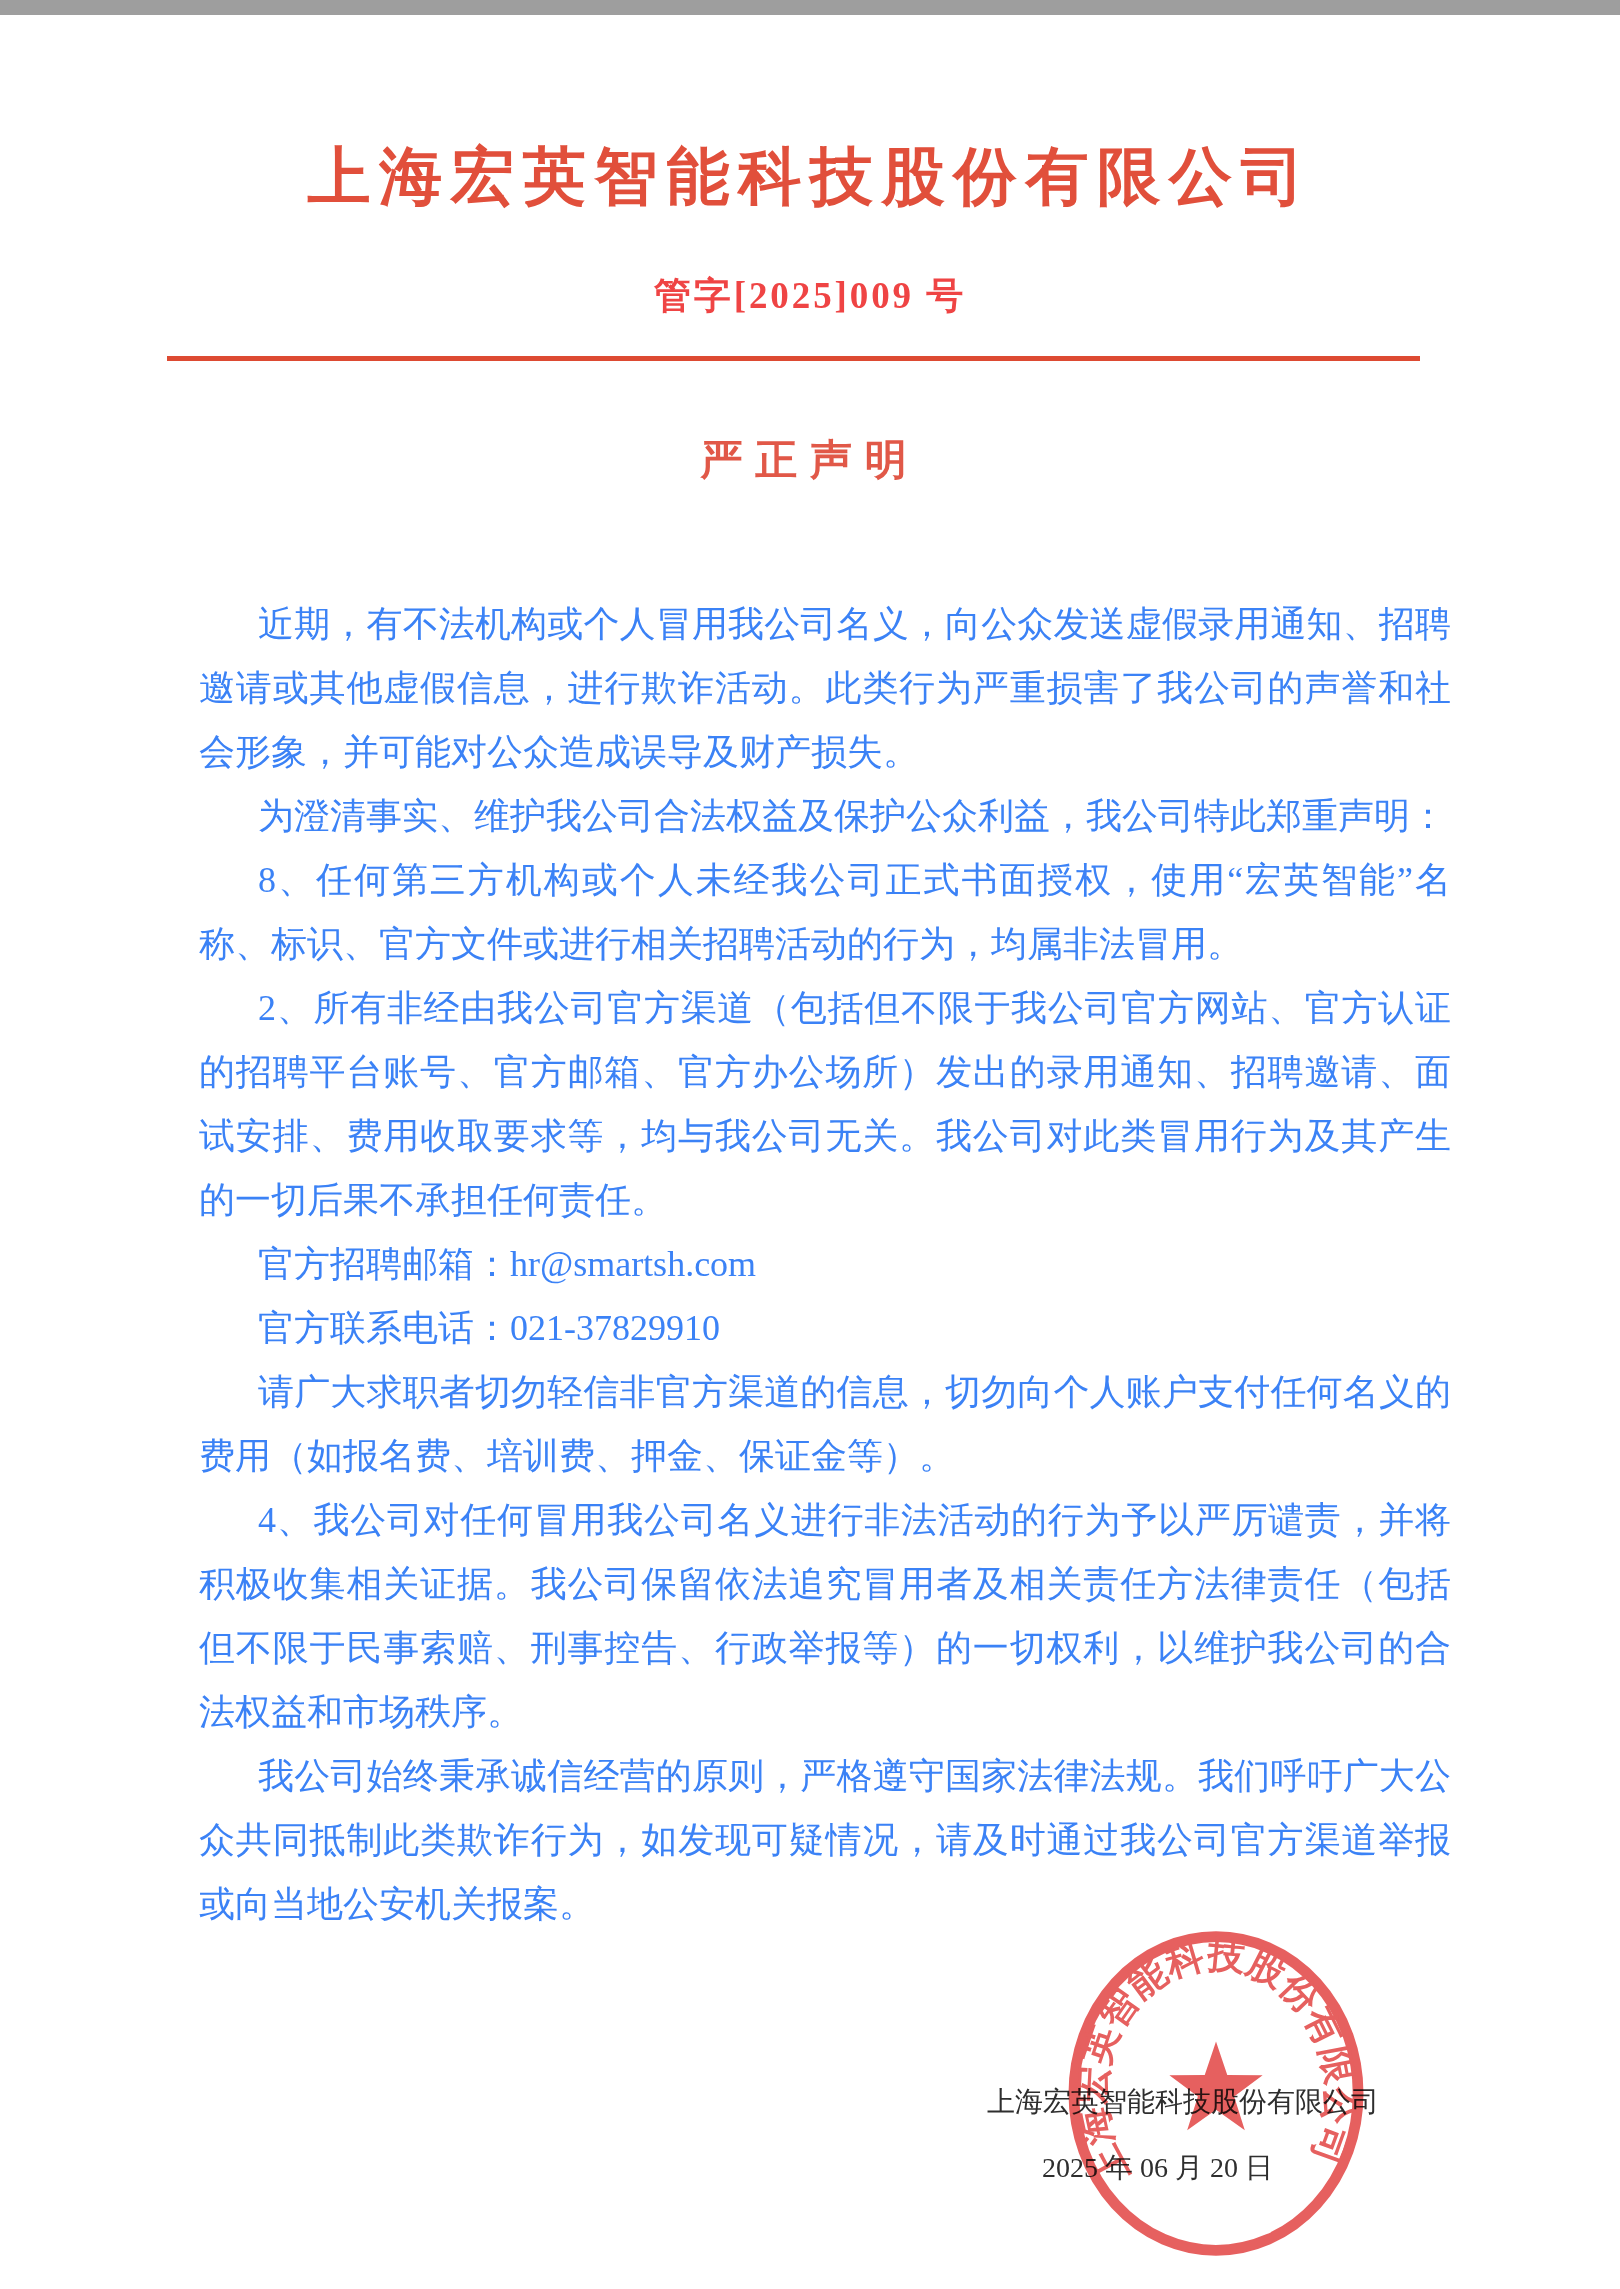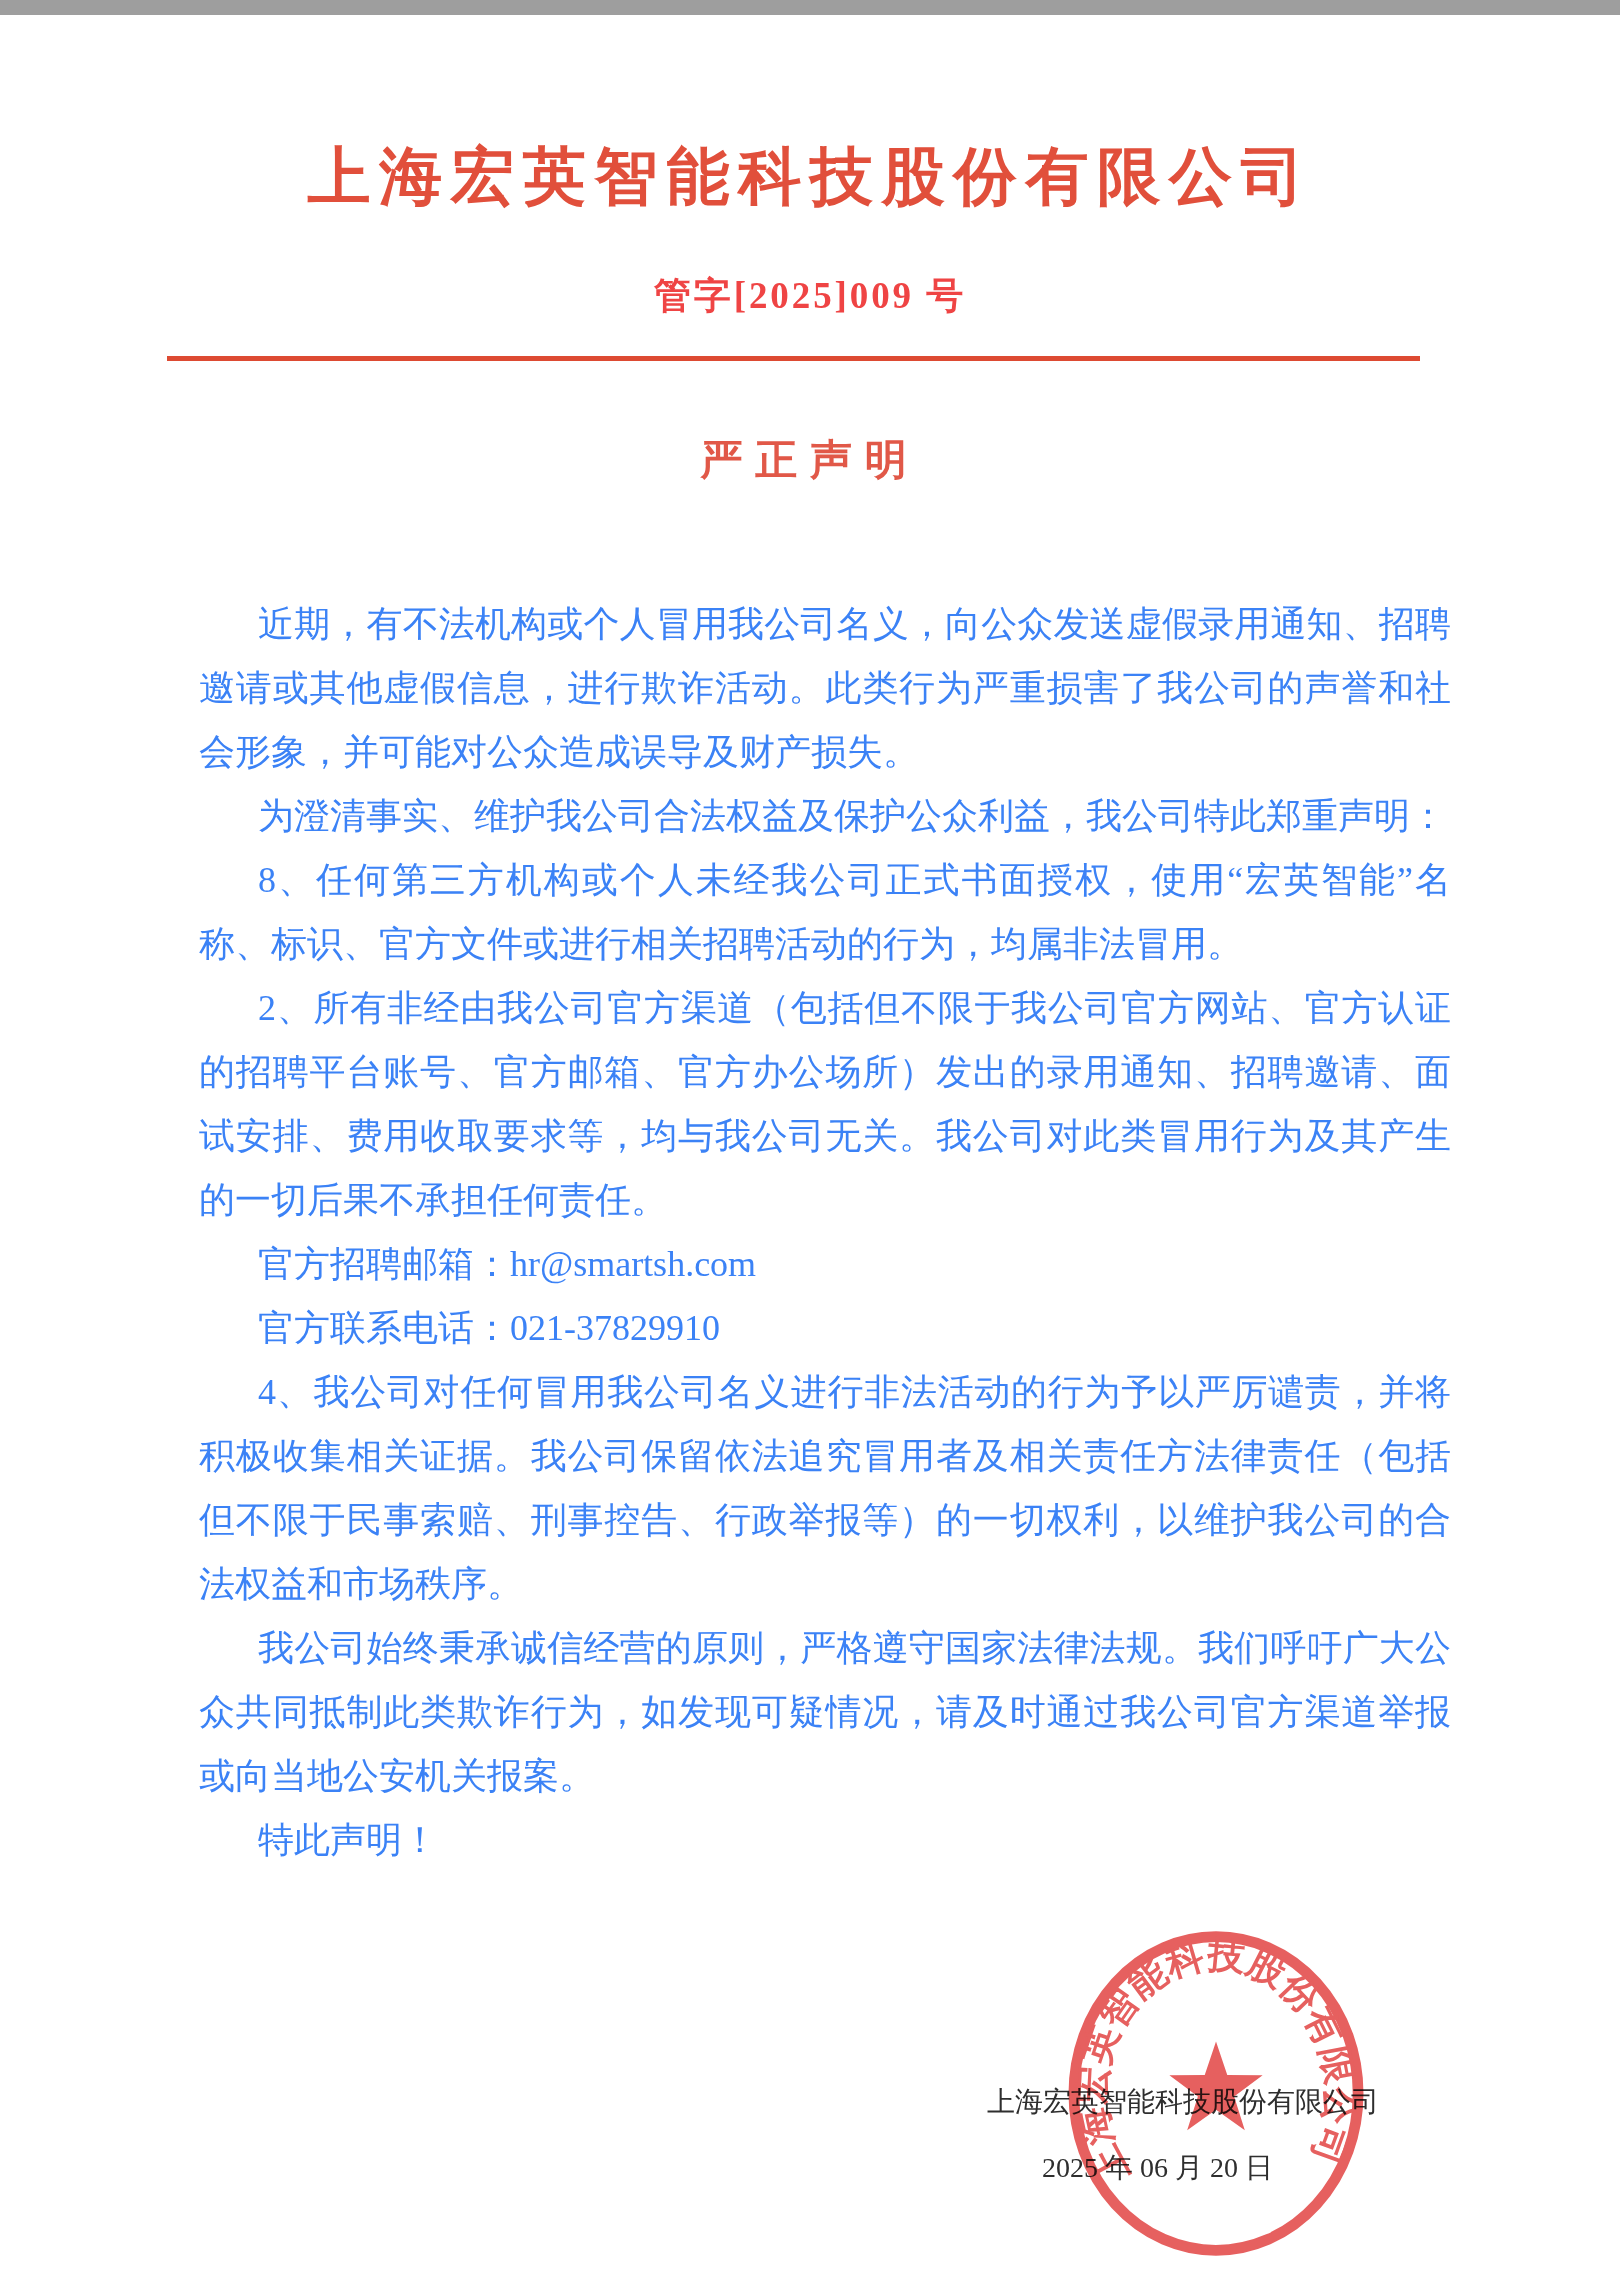--- a/index.html
+++ b/index.html
@@ -90,23 +90,23 @@
   <div class="red-rule"></div>
   <div class="statement-heading">严正声明</div>
 
   <div class="body-block">
     <p>近期，有不法机构或个人冒用我公司名义，向公众发送虚假录用通知、招聘邀请或其他虚假信息，进行欺诈活动。此类行为严重损害了我公司的声誉和社会形象，并可能对公众造成误导及财产损失。</p>
     <p>为澄清事实、维护我公司合法权益及保护公众利益，我公司特此郑重声明：</p>
     <p>8、任何第三方机构或个人未经我公司正式书面授权，使用“宏英智能”名称、标识、官方文件或进行相关招聘活动的行为，均属非法冒用。</p>
     <p>2、所有非经由我公司官方渠道（包括但不限于我公司官方网站、官方认证的招聘平台账号、官方邮箱、官方办公场所）发出的录用通知、招聘邀请、面试安排、费用收取要求等，均与我公司无关。我公司对此类冒用行为及其产生的一切后果不承担任何责任。</p>
     <p>官方招聘邮箱：hr@smartsh.com</p>
     <p>官方联系电话：021-37829910</p>
+    <p>请广大求职者切勿轻信非官方渠道的信息，切勿向个人账户支付任何名义的费用（如报名费、培训费、押金、保证金等）。</p>
     <p>4、我公司对任何冒用我公司名义进行非法活动的行为予以严厉谴责，并将积极收集相关证据。我公司保留依法追究冒用者及相关责任方法律责任（包括但不限于民事索赔、刑事控告、行政举报等）的一切权利，以维护我公司的合法权益和市场秩序。</p>
     <p>我公司始终秉承诚信经营的原则，严格遵守国家法律法规。我们呼吁广大公众共同抵制此类欺诈行为，如发现可疑情况，请及时通过我公司官方渠道举报或向当地公安机关报案。</p>
-    <p>特此声明！</p>
   </div>
 
   <div class="signature-block">
     <div class="signature-company">上海宏英智能科技股份有限公司</div>
     <div class="signature-date">2025 年 06 月 20 日</div>
   </div>
 
   <svg class="seal" viewBox="0 0 320 350" aria-hidden="true">
     <ellipse cx="160" cy="175" rx="145" ry="160" fill="none" stroke="#e45251" stroke-width="11"></ellipse>
     <polygon fill="#e45251" points="160,122 171.5,156.2 207.6,156.5 178.5,178 189.4,212.5 160,191.5 130.6,212.5 141.5,178 112.4,156.5 148.5,156.2"></polygon>

